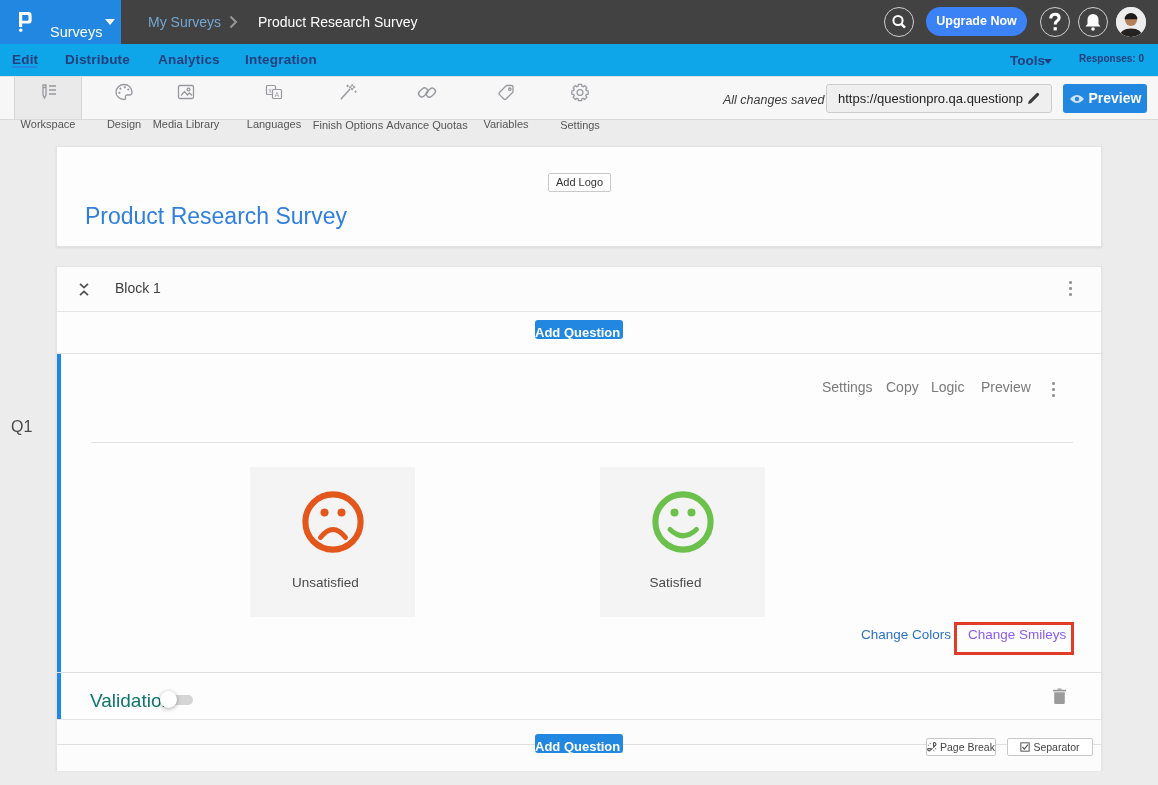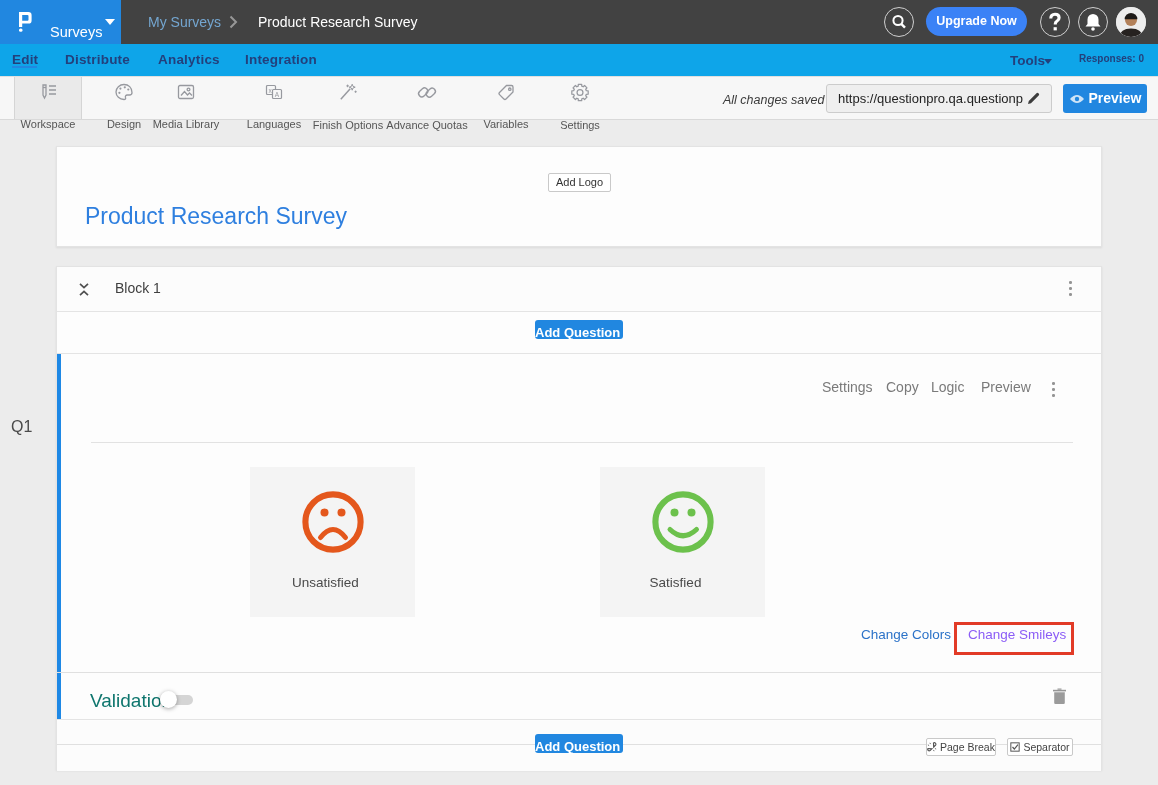--- a/index.html
+++ b/index.html
@@ -303,20 +303,20 @@
   <div id="botrow">
     <div id="botline"></div>
     <div class="addq" style="left:478px; top:13px;">Add Question</div>
     <div class="minibtn" style="left:869px; width:70px; text-align:center;"><svg width="10" height="10" viewBox="0 0 12 12" style="vertical-align:-1px;">
           <g fill="none" stroke="#555" stroke-width="1.4">
             <path d="M4.5 7.5 L2.2 9.8 a1.8 1.8 0 0 1-2.5-2.5 z" transform="translate(1.5,0.5)"></path>
             <path d="M7.5 4.5 L9.8 2.2 a1.8 1.8 0 0 0-2.5-2.5 z" transform="translate(0.5,1.5)"></path>
             <path d="M3.5 1 L4.2 2.5 M1 3.5 L2.5 4.2 M8.5 11 L7.8 9.5 M11 8.5 L9.5 7.8" stroke-width="1"></path>
           </g>
         </svg> Page Break</div>
-    <div class="minibtn" style="left:950px; width:66px; text-align:center;"><svg width="10" height="10" viewBox="0 0 12 12" style="vertical-align:-1px;">
+    <div class="minibtn" style="left:950px; width:86px; text-align:center;"><svg width="10" height="10" viewBox="0 0 12 12" style="vertical-align:-1px;">
           <rect x="1" y="1" width="10" height="10" fill="none" stroke="#555" stroke-width="1.2"></rect>
           <path d="M3 6 l2.2 2.4 L9.5 3.2" fill="none" stroke="#555" stroke-width="1.4"></path>
         </svg> Separator</div>
   </div>
 </div>
 
 <div id="q1lbl">Q1</div>
 
 </body></html>

